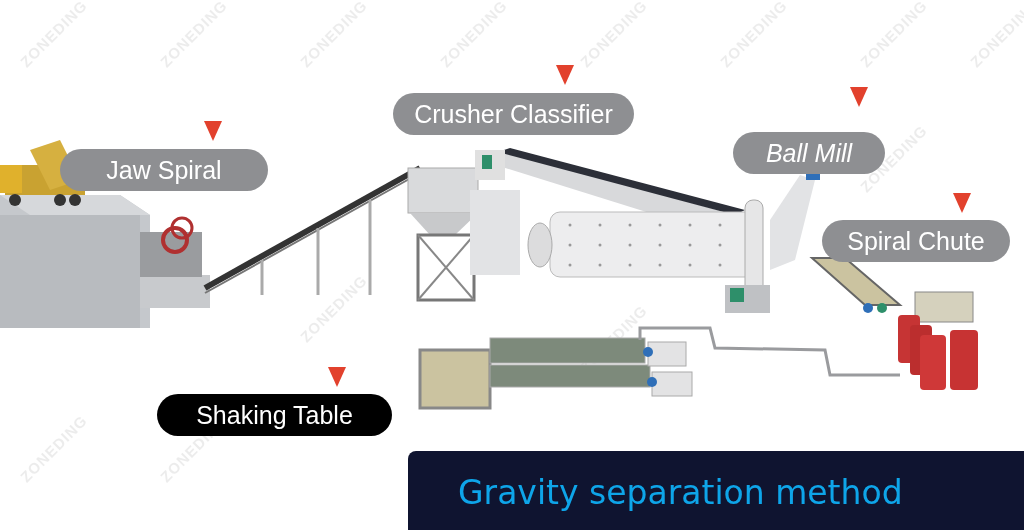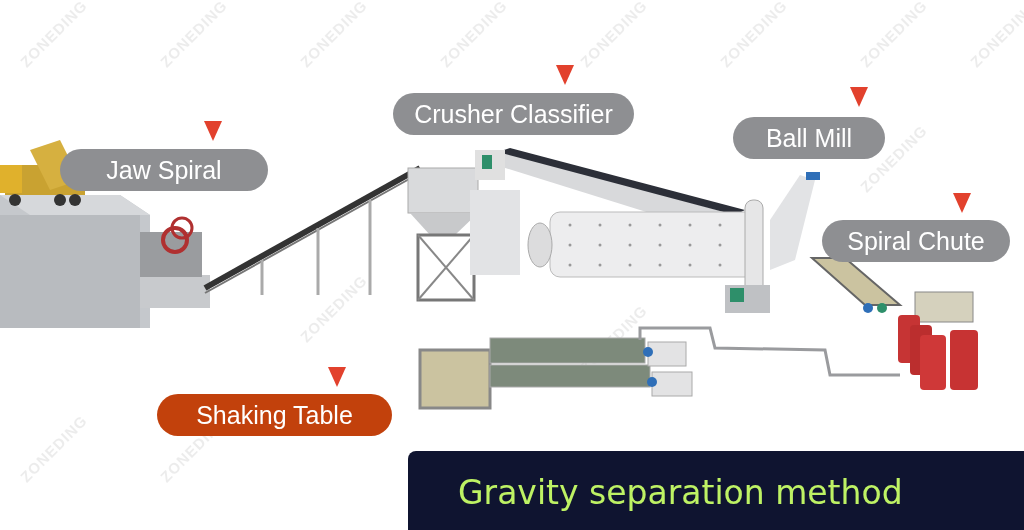--- a/index.html
+++ b/index.html
@@ -1,23 +1,23 @@
 <!DOCTYPE html>
 <html><head>
 <meta charset="utf-8">
 <style>
   html,body{margin:0;padding:0;}
   body{width:1024px;height:530px;position:relative;overflow:hidden;background:#ffffff;font-family:"Liberation Sans","DejaVu Sans",sans-serif;}
   .watermark{position:absolute;color:rgba(200,200,200,0.35);font-size:15px;font-weight:bold;letter-spacing:1px;transform:rotate(-45deg);white-space:nowrap;pointer-events:none;}
   .scene{position:absolute;left:0;top:0;width:1024px;height:530px;}
   .label{position:absolute;height:42px;border-radius:21px;color:#ffffff;font-size:25px;line-height:42px;text-align:center;white-space:nowrap;}
   .label.gray{background:#8e8f92;}
-  .label.dark{background:#c2410c;}
+  .label.dark{background:#000000;}
   .marker{position:absolute;width:0;height:0;border-left:9px solid transparent;border-right:9px solid transparent;border-top:20px solid #e2412d;}
-  .banner{position:absolute;left:408px;top:451px;width:616px;height:79px;background:#0f1430;border-radius:8px 0 0 0;color:#bef264;font-family:"DejaVu Sans",sans-serif;font-size:33px;line-height:84px;padding-left:50px;box-sizing:border-box;}
+  .banner{position:absolute;left:408px;top:451px;width:616px;height:79px;background:#0f1430;border-radius:8px 0 0 0;color:#0ea5e9;font-family:"DejaVu Sans",sans-serif;font-size:33px;line-height:84px;padding-left:50px;box-sizing:border-box;}
 </style>
 </head>
 <body>
 
 <div>
   <div class="watermark" style="left:10px;top:25px;">ZONEDING</div>
   <div class="watermark" style="left:150px;top:25px;">ZONEDING</div>
   <div class="watermark" style="left:290px;top:25px;">ZONEDING</div>
   <div class="watermark" style="left:430px;top:25px;">ZONEDING</div>
   <div class="watermark" style="left:570px;top:25px;">ZONEDING</div>
@@ -128,17 +128,17 @@
 </svg>
 
 <div class="marker" style="left:204px;top:121px;"></div>
 <div class="marker" style="left:556px;top:65px;"></div>
 <div class="marker" style="left:850px;top:87px;"></div>
 <div class="marker" style="left:953px;top:193px;"></div>
 <div class="marker" style="left:328px;top:367px;"></div>
 
 <div class="label gray" style="left:60px;top:149px;width:208px;">Jaw Spiral</div>
 <div class="label gray" style="left:393px;top:93px;width:241px;">Crusher Classifier</div>
-<div class="label gray" style="left:733px;top:117px;width:152px;">Ball Mill</div>
+<div class="label gray" style="left:733px;top:132px;width:152px;font-style:italic;">Ball Mill</div>
 <div class="label gray" style="left:822px;top:220px;width:188px;">Spiral Chute</div>
 <div class="label dark" style="left:157px;top:394px;width:235px;">Shaking Table</div>
 
 <div class="banner">Gravity separation method</div>
 
 </body></html>

